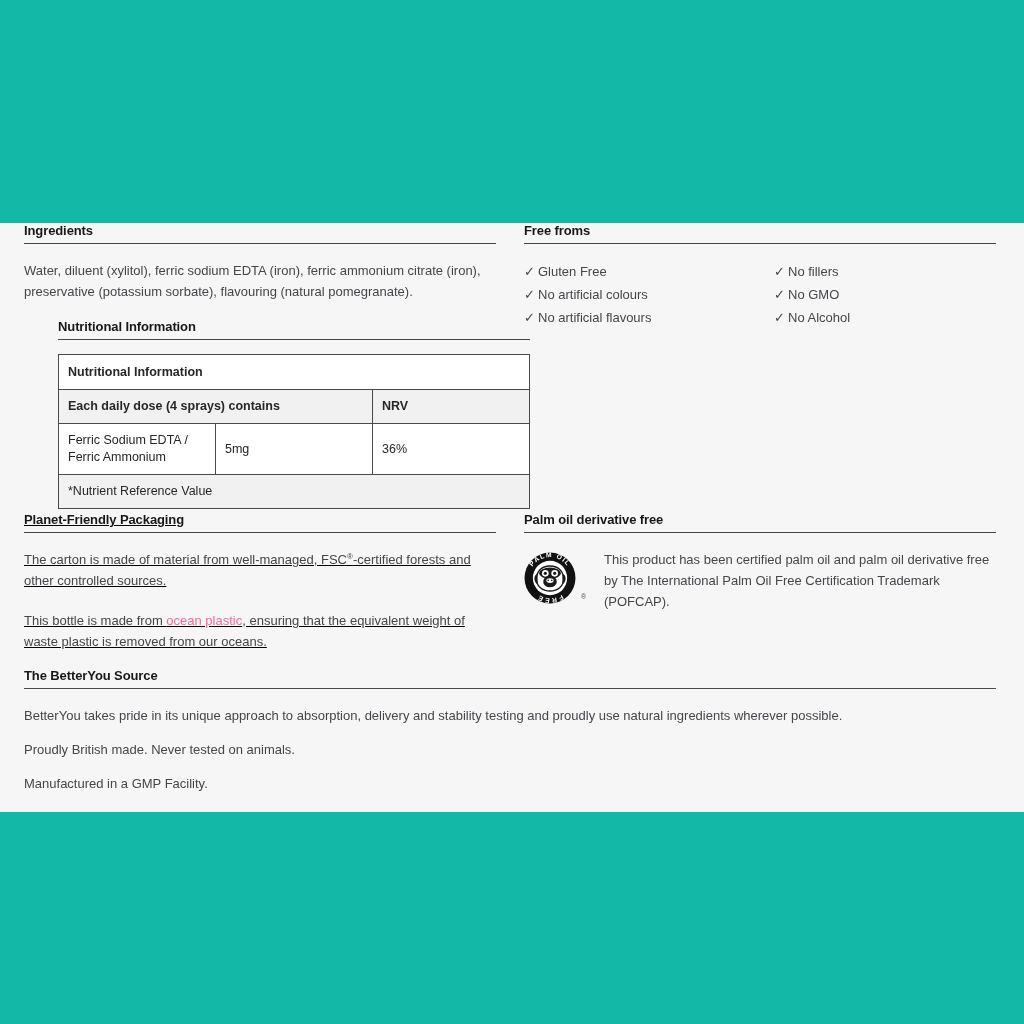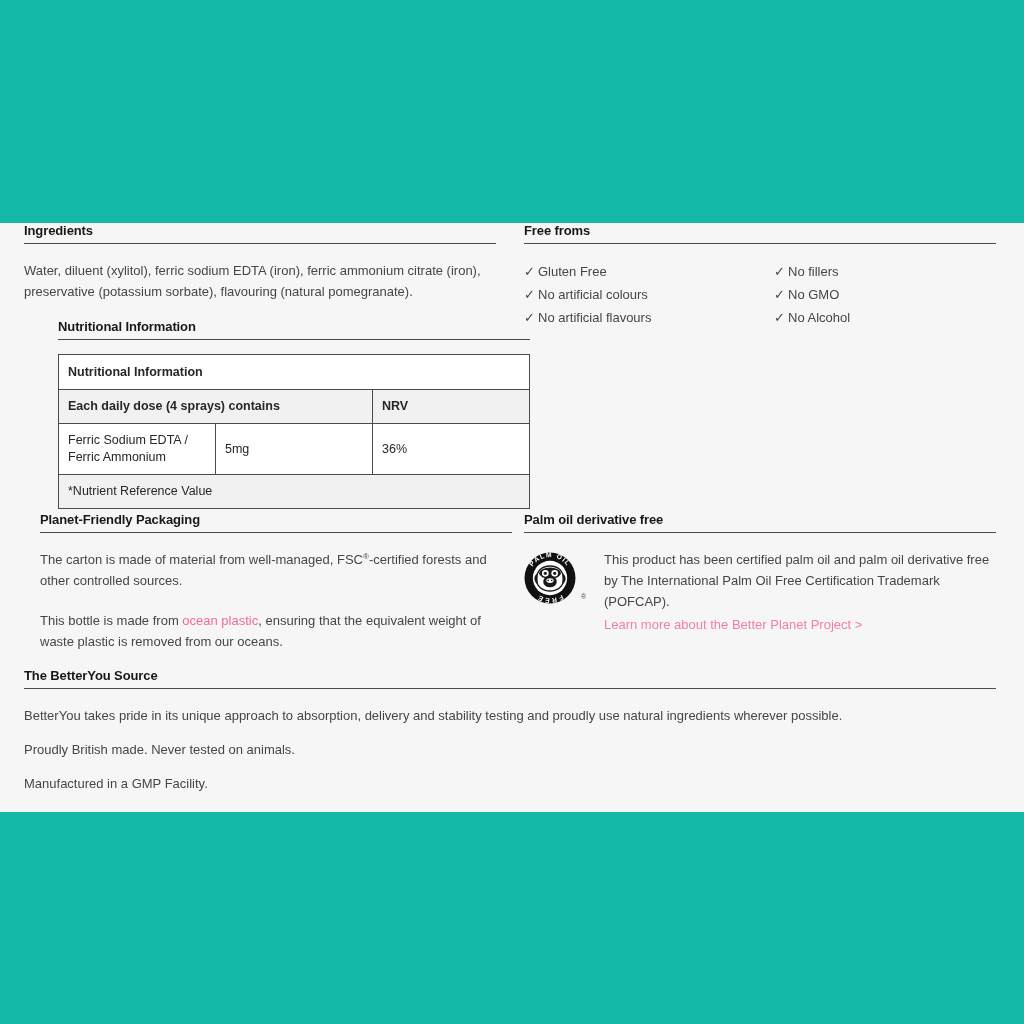--- a/index.html
+++ b/index.html
@@ -218,21 +218,21 @@
                   <td class="col-nrv">36%</td>
                 </tr>
                 <tr class="shade">
                   <td colspan="3">*Nutrient Reference Value</td>
                 </tr>
               </tbody>
             </table>
           </div>
         </div>
 
-        <div style="position:absolute;left:16px;top:289px;width:472px;">
+        <div style="position:absolute;left:0;top:289px;width:472px;text-decoration:underline;">
           <div class="sec-head">Planet-Friendly Packaging</div>
           <div class="sec-body">
             <p class="txt"><span>The carton is made of material from well-managed, FSC</span><sup class="reg">®</sup><span>-certified forests and other controlled sources.</span></p>
             <p class="txt"><span>This bottle is made from </span><a class="pink" href="#">ocean plastic</a><span>, ensuring that the equivalent weight of waste plastic is removed from our oceans.</span></p>
           </div>
         </div>
 
       </div>
 
       <div class="col-right">
@@ -285,21 +285,20 @@
                   <ellipse cx="50" cy="57" rx="13" ry="11" fill="#1a1a1a"></ellipse>
                   <ellipse cx="50" cy="55" rx="7" ry="4.6" fill="#ffffff"></ellipse>
                   <circle cx="46.6" cy="54.6" r="1.5" fill="#1a1a1a"></circle>
                   <circle cx="53.4" cy="54.6" r="1.5" fill="#1a1a1a"></circle>
                 </g>
               </svg>
               <span class="palm-reg">®</span>
             </div>
             <div class="palm-text">
               <p class="txt">This product has been certified palm oil and palm oil derivative free by The International Palm Oil Free Certification Trademark (POFCAP).</p>
-              <a class="pink-soft" href="#">Learn more about the Better Planet Project &gt;</a>
             </div>
           </div>
         </div>
 
       </div>
     </div>
 
     <div class="fullwidth" style="top:445px;">
       <div class="sec-head">The BetterYou Source</div>
       <div class="sec-body src-body">

